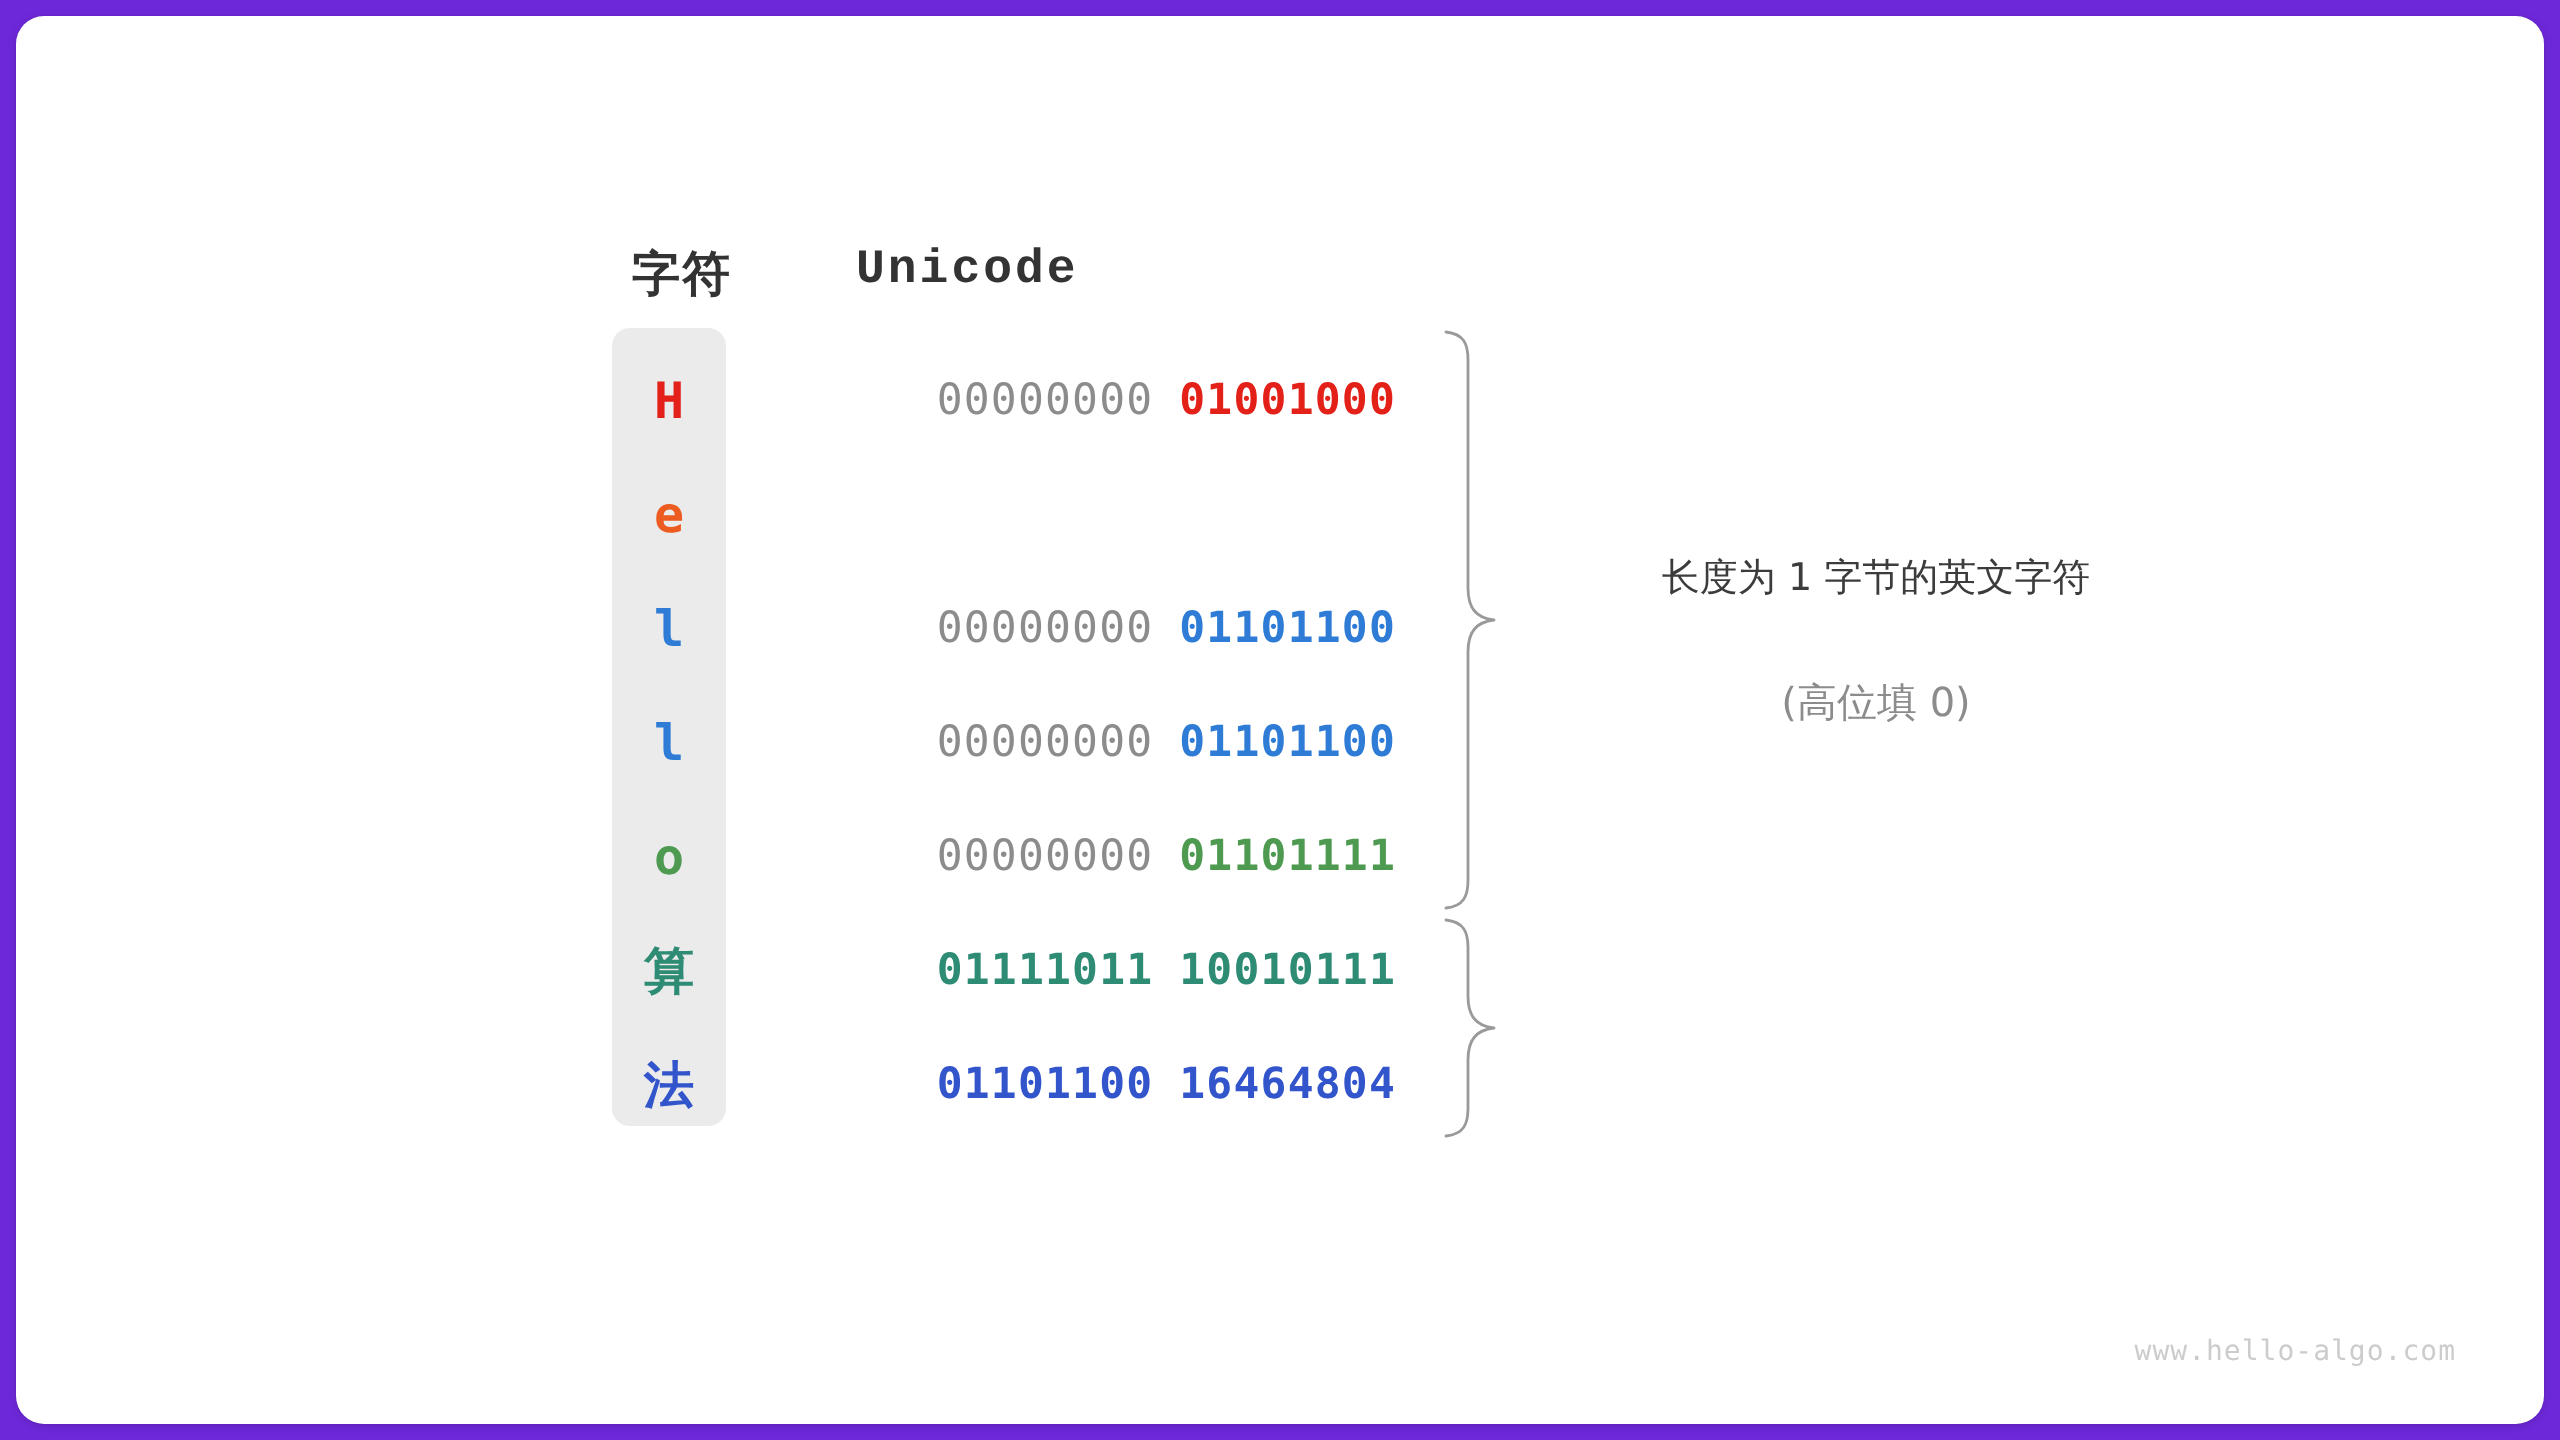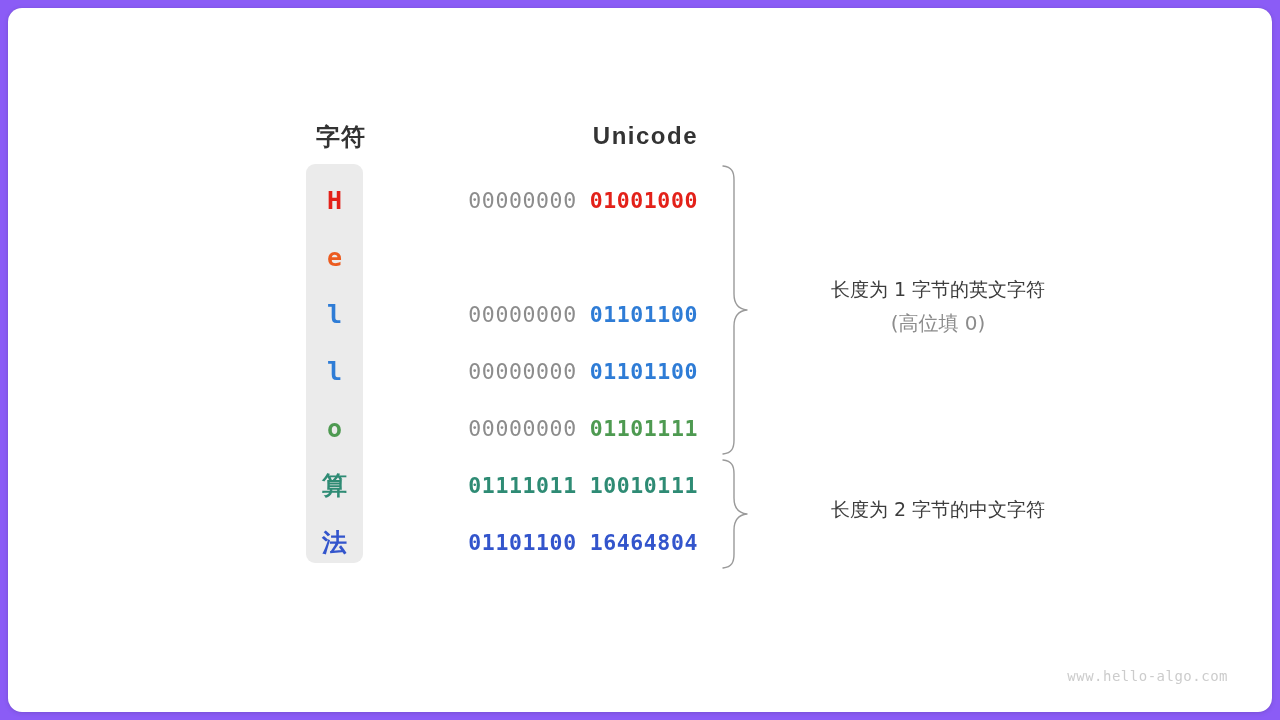--- a/index.html
+++ b/index.html
@@ -12,21 +12,21 @@
     height: 720px;
     overflow: hidden;
     font-family: "Liberation Sans", "DejaVu Sans", sans-serif;
   }
 
   
   #canvas {
     position: relative;
     width: 1280px;
     height: 720px;
-    background: #8b5cf6;
+    background: #6d28d9;
   }
   #card {
     position: absolute;
     left: 8px;
     top: 8px;
     width: 1264px;
     height: 704px;
     background: #ffffff;
     border-radius: 14px;
     box-shadow: 0 1px 5px rgba(0,0,0,0.13), 0 0 1px rgba(0,0,0,0.10);
@@ -51,26 +51,26 @@
   #header-char {
     left: 298px;
     top: 113px;
     width: 70px;
     text-align: center;
     font-size: 24px;
     font-family: "DejaVu Sans", "Liberation Sans", sans-serif;
     letter-spacing: 1px;
   }
   #header-unicode {
-    left: 430px;
+    left: 420px;
     top: 114px;
     width: 260px;
-    text-align: right;
+    text-align: left;
     font-size: 24px;
-    font-family: Liberation Sans, sans-serif;
+    font-family: Liberation Mono, monospace;
     letter-spacing: 1.5px;
   }
 
   
   #char-column {
     position: absolute;
     left: 298px;
     top: 156px;
     width: 57px;
     height: 399px;
@@ -152,20 +152,21 @@
     white-space: pre;
     display: block;
     line-height: 34px;
   }
   .annotation .line2 {
     font-size: 20px;
     color: #8c8c8c;
     white-space: pre;
     display: block;
     line-height: 34px;
+    margin-top: 28px;
   }
   #annotation-1 {
     left: 740px;
     top: 264px;
     width: 380px;
   }
   #annotation-2 {
     left: 740px;
     top: 484px;
     width: 380px;
@@ -248,21 +249,18 @@
                  C 18 57, 14 62, 14 72
                  L 14 96
                  C 14 104, 12 109, 3 110"></path>
       </svg>
 
       <div class="annotation" id="annotation-1">
         <span class="line1">长度为 1 字节的英文字符</span>
         <span class="line2">(高位填 0)</span>
       </div>
 
-      <div class="annotation" id="annotation-2">
-        <span class="line1">长度为 2 字节的中文字符</span>
-      </div>
 
       <div id="watermark">www.hello-algo.com</div>
 
     </div>
   </div>
 </div>
 
 </body></html>

